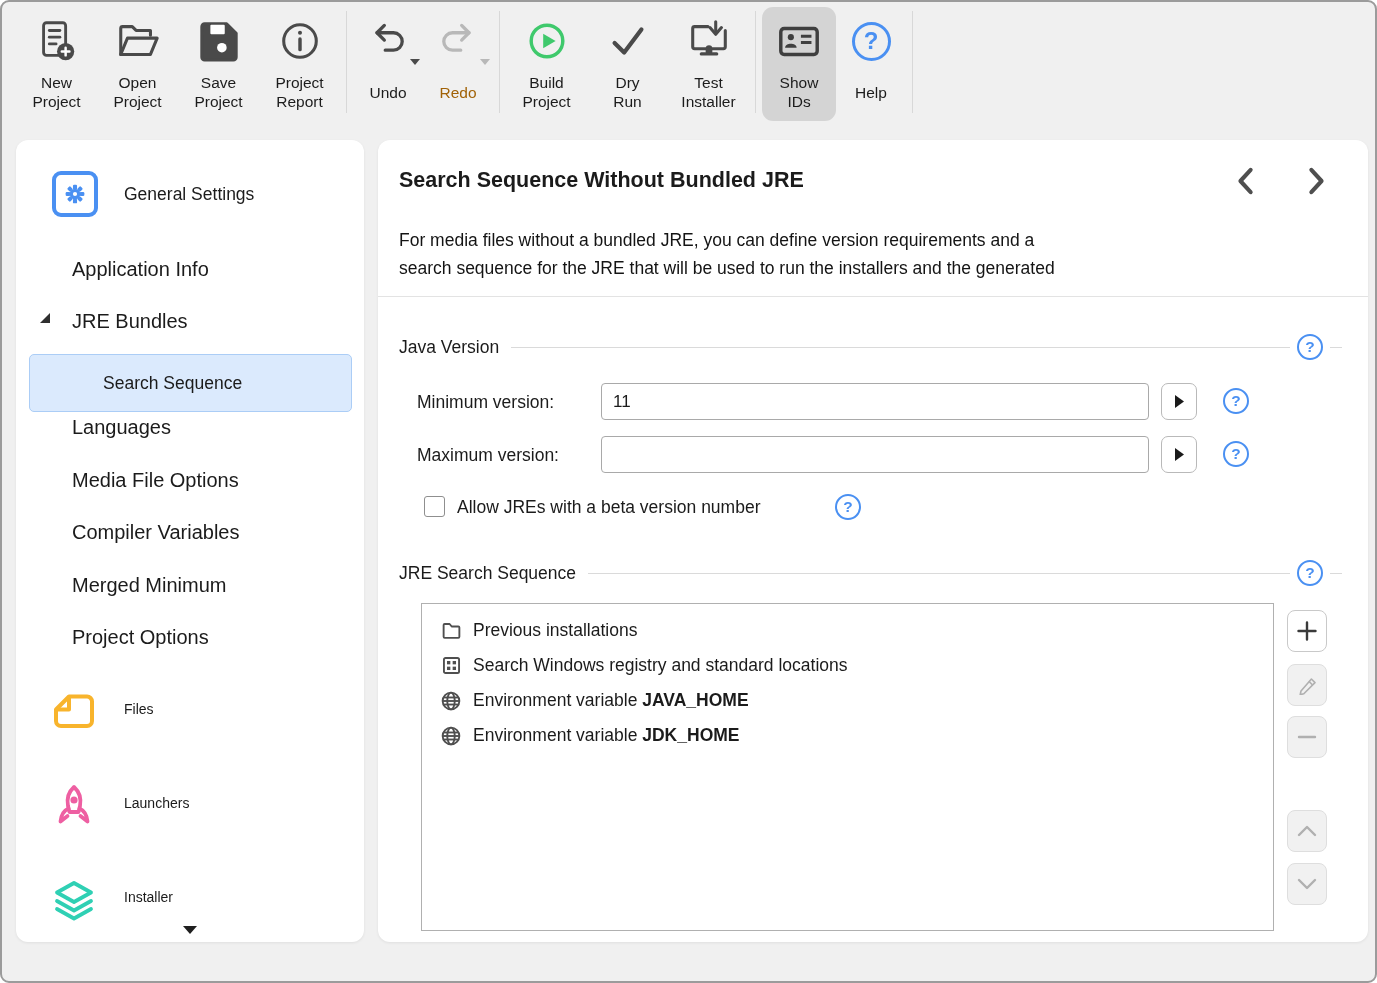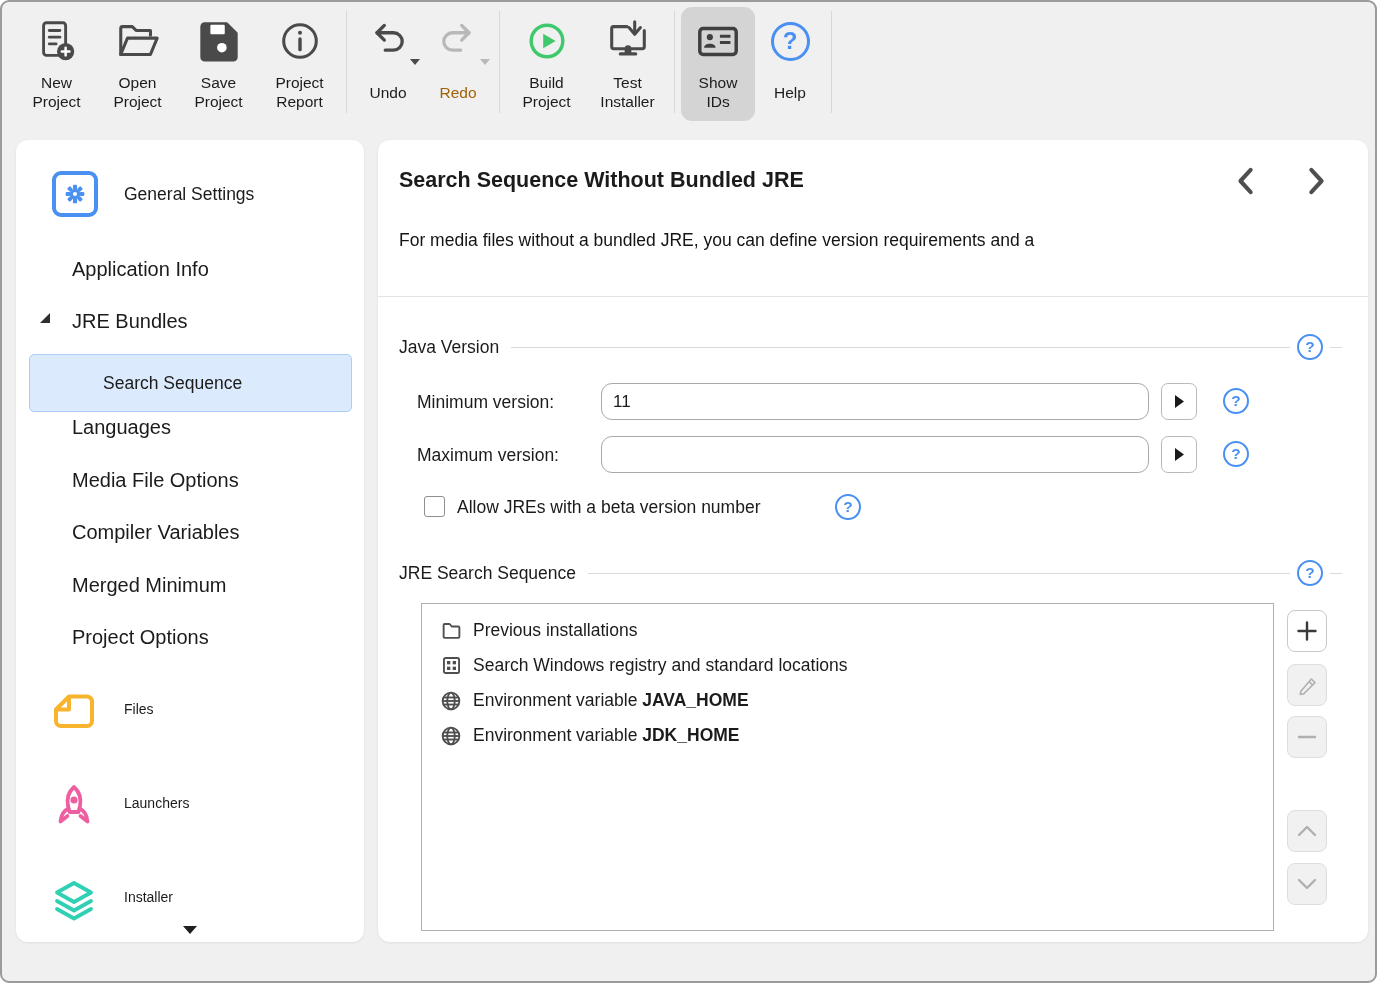--- a/index.html
+++ b/index.html
@@ -42,21 +42,21 @@
   .desc { position:absolute; left:21px; top:86px; font-size:17.5px; line-height:28px; color:#141414; }
   .divider { position:absolute; left:0; right:0; top:156px; height:1px; background:#e3e3e3; }
 
   .section-head { position:absolute; left:21px; right:26px; height:26px; display:flex; align-items:center; }
   .section-head .lbl { font-size:17.5px; margin-right:12px; white-space:nowrap; }
   .section-head .rule { flex:1; height:1px; background:#dadada; }
   .section-head .rule2 { width:12px; height:1px; background:#dadada; }
   .help-sm { width:26px; height:26px; border-radius:50%; border:2.5px solid #4a90f2; color:#4a90f2; font-size:15.5px; font-weight:bold; display:flex; align-items:center; justify-content:center; flex:0 0 26px; margin:0 7px; background:#fff; }
 
   .form-label { position:absolute; left:39px; font-size:17.5px; }
-  .text-input { position:absolute; left:223px; width:548px; height:37px; border:1px solid #a9a9a9; border-radius:11px; font-family:"Liberation Sans",sans-serif; font-size:17px; padding:0 11px; color:#1b1b1b; outline:none; background:#fff; }
+  .text-input { position:absolute; left:223px; width:548px; height:37px; border:1px solid #a9a9a9; border-radius:4px; font-family:"Liberation Sans",sans-serif; font-size:17px; padding:0 11px; color:#1b1b1b; outline:none; background:#fff; }
   .arrow-btn { position:absolute; left:783px; width:36px; height:37px; background:#fff; border:1px solid #b9b9b9; border-radius:7px; display:flex; align-items:center; justify-content:center; cursor:pointer; }
   .row-help { position:absolute; left:838px; }
 
   .checkbox { position:absolute; left:46px; top:356px; width:21px; height:21px; border:1.5px solid #8f8f8f; border-radius:3px; background:#fff; cursor:pointer; }
   .cb-label { position:absolute; left:79px; top:357px; font-size:17.5px; }
   .cb-help { position:absolute; left:450px; top:354px; }
 
   .listbox { position:absolute; left:43px; top:463px; width:853px; height:328px; border:1px solid #b0b0b0; background:#fff; padding-top:9px; }
   .list-row { height:35px; display:flex; align-items:center; padding-left:18px; font-size:17.5px; cursor:default; }
   .li-icon { width:22px; height:22px; margin-right:11px; display:flex; align-items:center; justify-content:center; flex:0 0 22px; }
@@ -167,20 +167,31 @@
           <circle cx="24" cy="24" r="16.5" stroke="#3fc96c" stroke-width="3.6"></circle>
           <polygon points="20,16.5 20,31.5 33,24" fill="#3fc96c"></polygon>
         </svg>
       </div>
       <div class="tb-label">
           <span>Build</span>
           <span>Project</span>
         </div>
     </div>
 
+    <div class="tb-item">
+      <div class="tb-icon">
+        <svg width="46" height="46" viewBox="0 0 48 48" fill="none" stroke="#4a4a4a" stroke-width="4.4" stroke-linecap="round" stroke-linejoin="round">
+          <path d="M10 26 L20 36 L38 12"></path>
+        </svg>
+      </div>
+      <div class="tb-label">
+          <span>Dry</span>
+          <span>Run</span>
+        </div>
+    </div>
 
     <div class="tb-item">
       <div class="tb-icon">
         <svg width="46" height="46" viewBox="0 0 48 48" fill="none" stroke="#4a4a4a" stroke-width="3.2" stroke-linecap="round" stroke-linejoin="round">
           <path d="M41 13 v17 a2 2 0 0 1-2 2 H9 a2 2 0 0 1-2-2 V11 a2 2 0 0 1 2-2 h14"></path>
           <line x1="31" y1="4" x2="31" y2="15"></line>
           <polyline points="25,10 31,17 37,10"></polyline>
           <line x1="24" y1="32" x2="24" y2="35" stroke-width="7"></line>
           <line x1="16" y1="37.5" x2="32" y2="37.5" stroke-width="3.4"></line>
         </svg>
@@ -298,20 +309,21 @@
       </div>
       <div class="nav-btn">
         <svg width="26" height="32" viewBox="0 0 28 32" fill="none" stroke="#4f4f4f" stroke-width="4.4" stroke-linecap="round" stroke-linejoin="round">
             <polyline points="9,4 20,16 9,28"></polyline>
           </svg>
       </div>
     </div>
 
     <div class="desc">
       <div>For media files without a bundled JRE, you can define version requirements and a</div>
+      <div>search sequence for the JRE that will be used to run the installers and the generated</div>
     </div>
 
     <div class="divider"></div>
 
     <div class="section-head" style="top:194px;">
       <span class="lbl">Java Version</span>
       <span class="rule"></span>
       <span class="help-sm">?</span>
       <span class="rule2"></span>
     </div>

